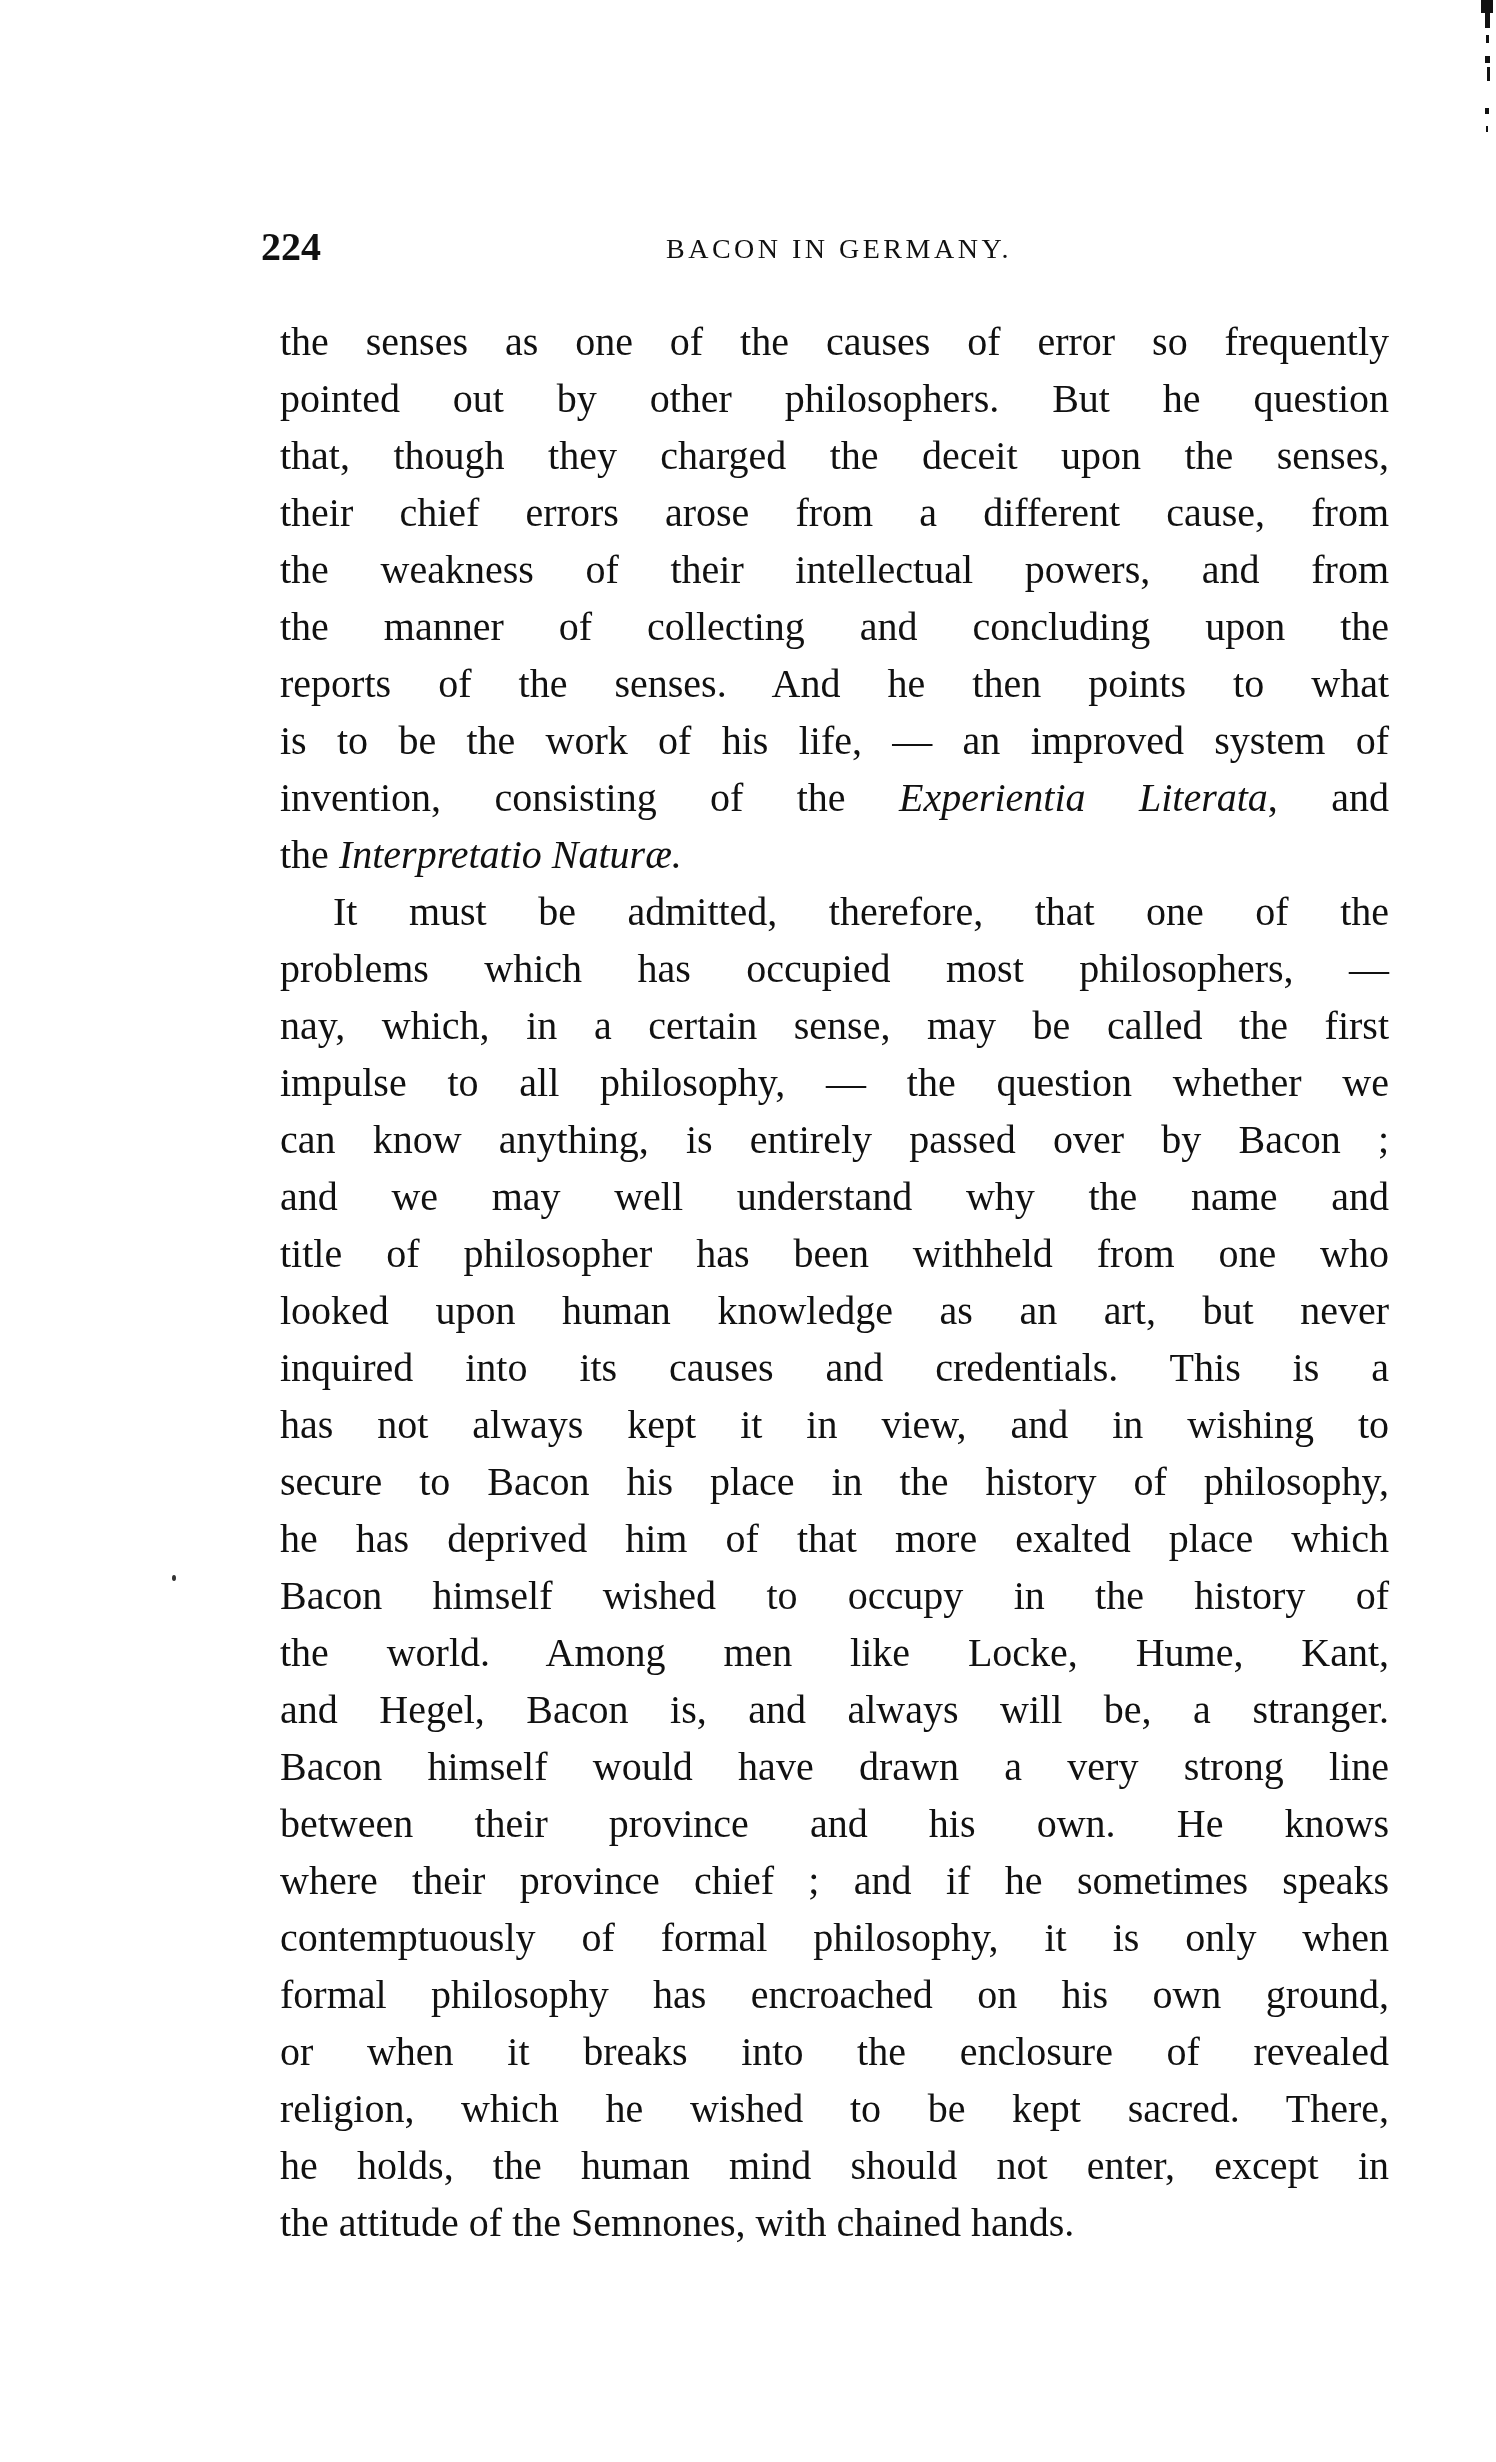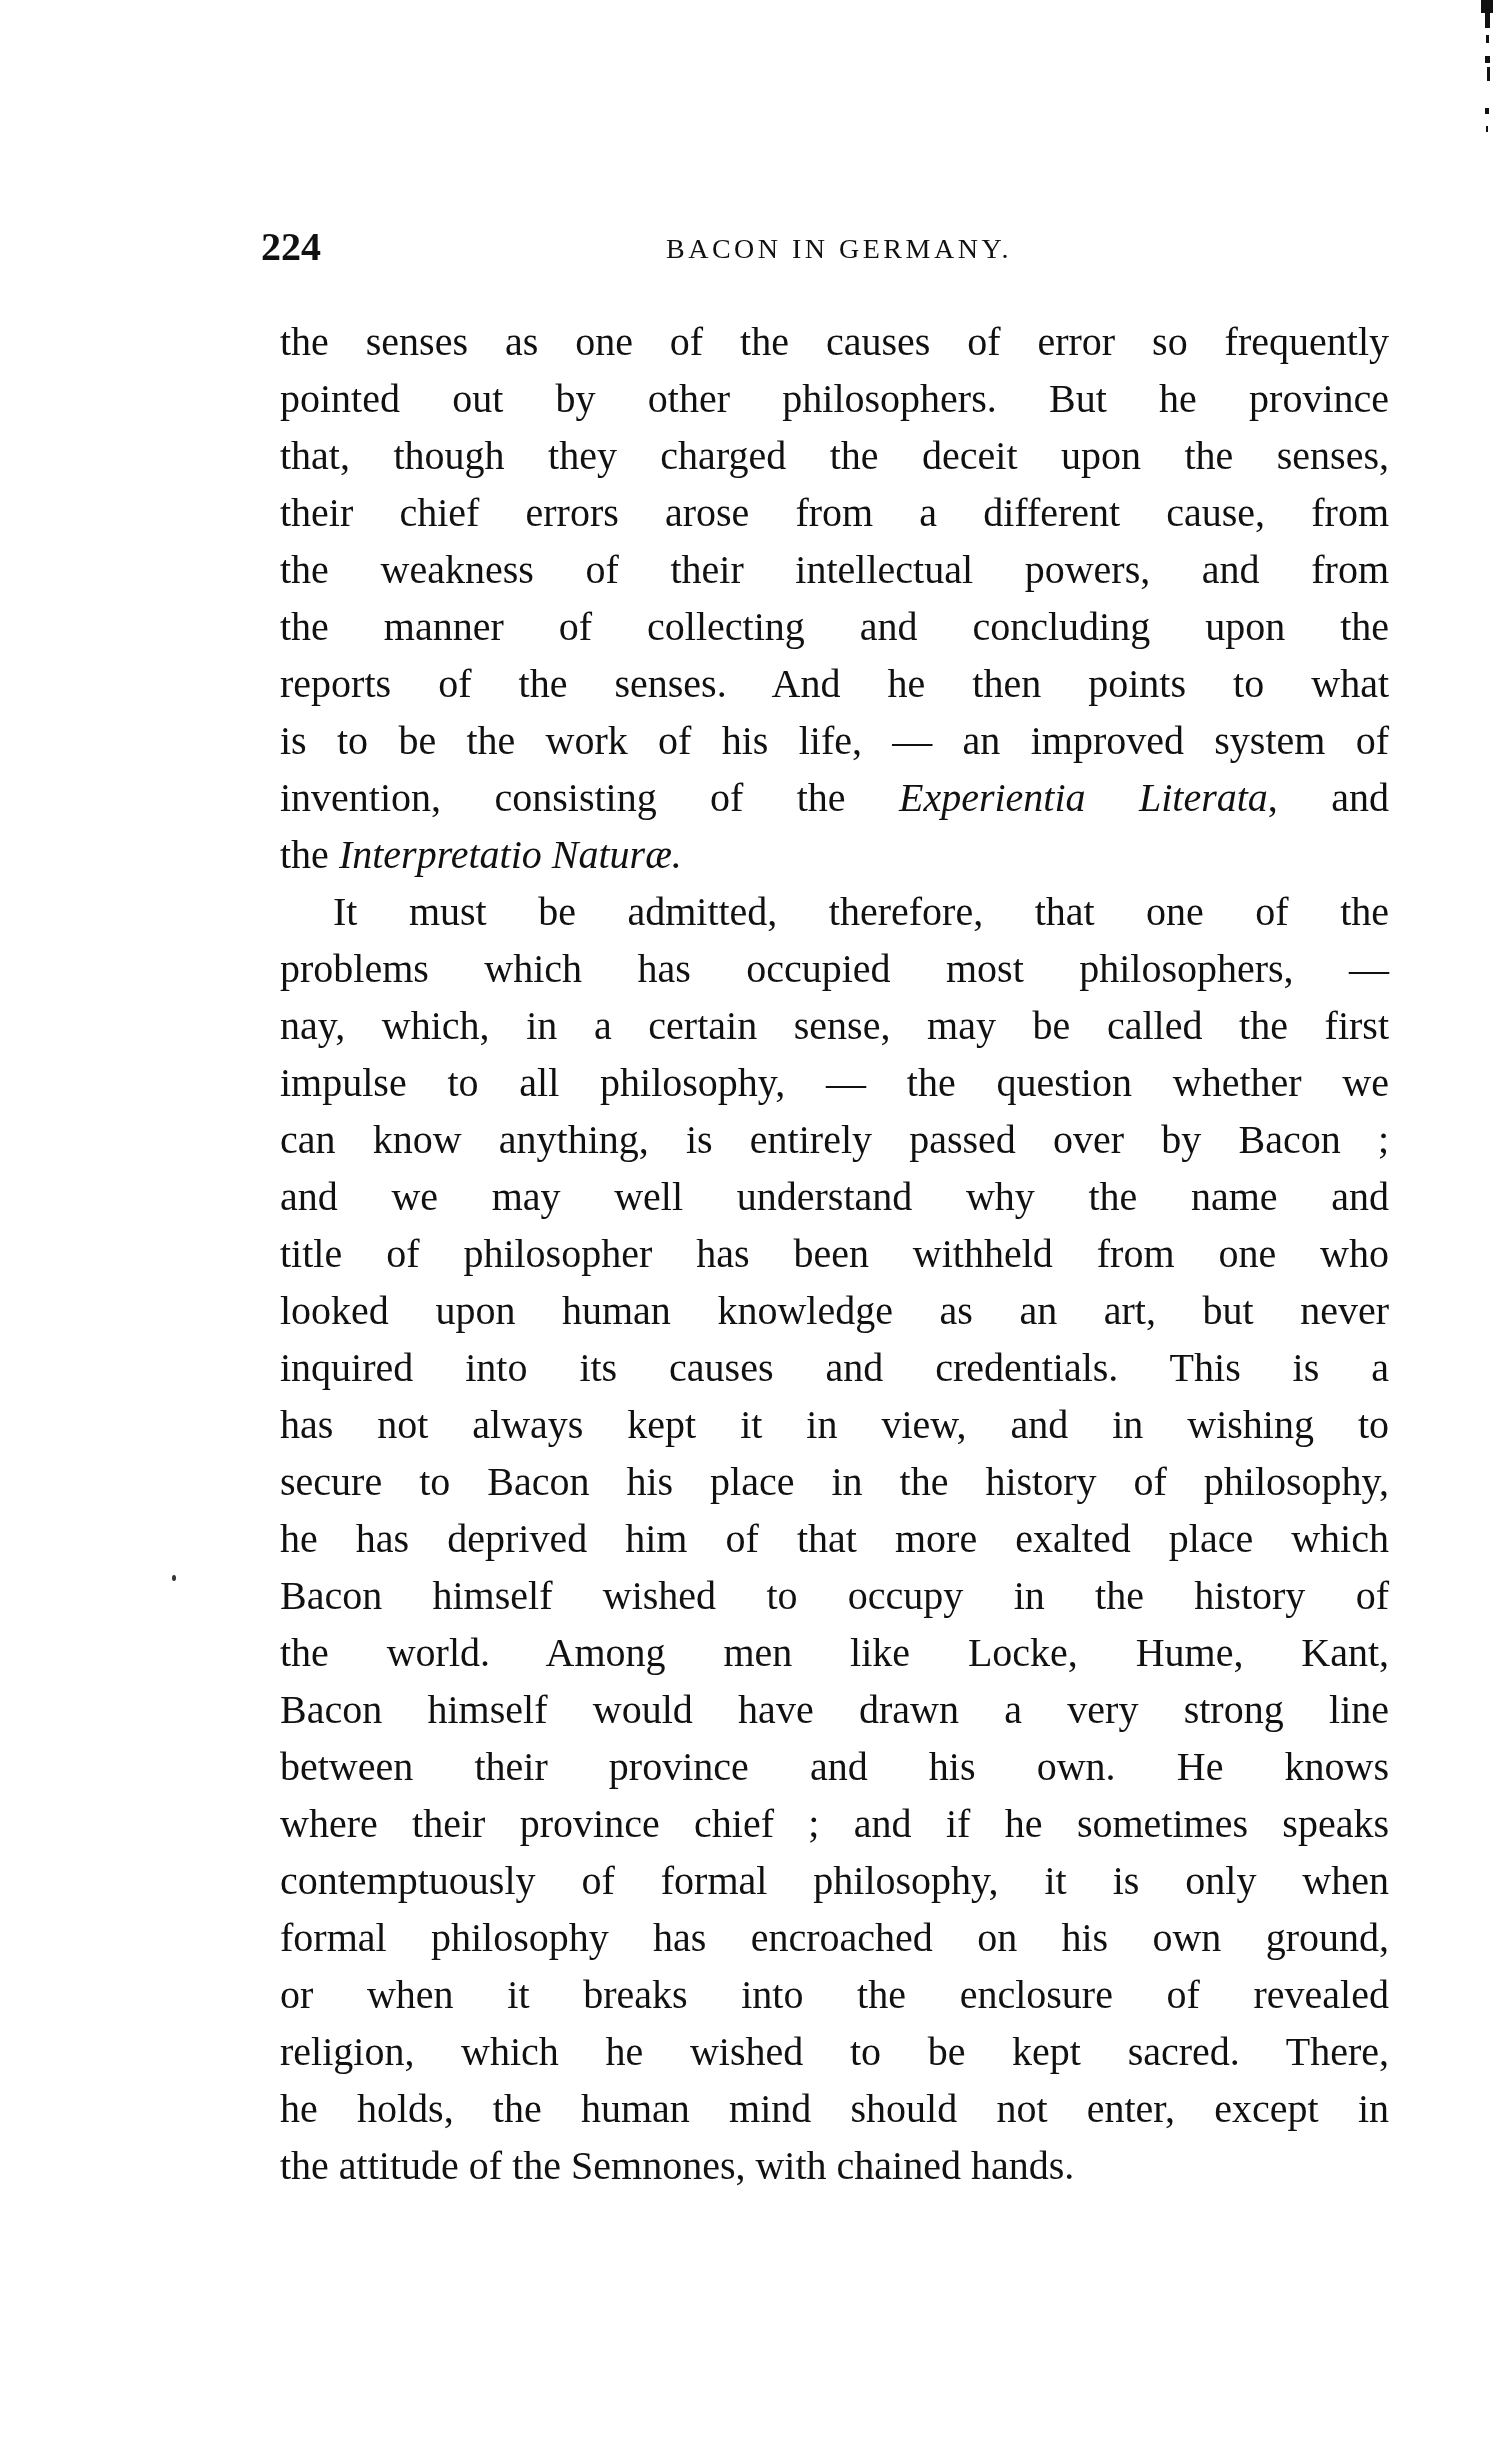--- a/index.html
+++ b/index.html
@@ -34,21 +34,21 @@
   <div class="speck" style="left:172px;top:1575px;width:4.2px;height:6.3px;"></div>
 
   <div class="running-head">
     <span class="page-number">224</span>
     <span class="running-title">BACON IN GERMANY.</span>
   </div>
 
   <div class="body-text" id="body-text">
       <div>
         <span class="line"><span>the senses as one of the causes of error so frequently</span></span>
-        <span class="line"><span>pointed out by other philosophers.  But he province</span></span>
+        <span class="line"><span>pointed out by other philosophers.  But he question</span></span>
         <span class="line"><span>that, though they charged the deceit upon the senses,</span></span>
         <span class="line"><span>their chief errors arose from a different cause, from</span></span>
         <span class="line"><span>the weakness of their intellectual powers, and from</span></span>
         <span class="line"><span>the manner of collecting and concluding upon the</span></span>
         <span class="line"><span>reports of the senses.  And he then points to what</span></span>
         <span class="line"><span>is to be the work of his life, — an improved system of</span></span>
         <span class="line"><span>invention, consisting of the </span><span class="it">Experientia Literata</span><span>, and</span></span>
         <span class="line last"><span>the </span><span class="it">Interpretatio Naturæ.</span></span>
       </div>
       <div>
@@ -59,20 +59,21 @@
         <span class="line"><span>can know anything, is entirely passed over by Bacon ;</span></span>
         <span class="line"><span>and we may well understand why the name and</span></span>
         <span class="line"><span>title of philosopher has been withheld from one who</span></span>
         <span class="line"><span>looked upon human knowledge as an art, but never</span></span>
         <span class="line"><span>inquired into its causes and credentials.  This is a</span></span>
         <span class="line"><span>has not always kept it in view, and in wishing to</span></span>
         <span class="line"><span>secure to Bacon his place in the history of philosophy,</span></span>
         <span class="line"><span>he has deprived him of that more exalted place which</span></span>
         <span class="line"><span>Bacon himself wished to occupy in the history of</span></span>
         <span class="line"><span>the world.  Among men like Locke, Hume, Kant,</span></span>
+        <span class="line"><span>and Hegel, Bacon is, and always will be, a stranger.</span></span>
         <span class="line"><span>Bacon himself would have drawn a very strong line</span></span>
         <span class="line"><span>between their province and his own.  He knows</span></span>
         <span class="line"><span>where their province chief ; and if he sometimes speaks</span></span>
         <span class="line"><span>contemptuously of formal philosophy, it is only when</span></span>
         <span class="line"><span>formal philosophy has encroached on his own ground,</span></span>
         <span class="line"><span>or when it breaks into the enclosure of revealed</span></span>
         <span class="line"><span>religion, which he wished to be kept sacred.  There,</span></span>
         <span class="line"><span>he holds, the human mind should not enter, except in</span></span>
         <span class="line last"><span>the attitude of the Semnones, with chained hands.</span></span>
       </div>

